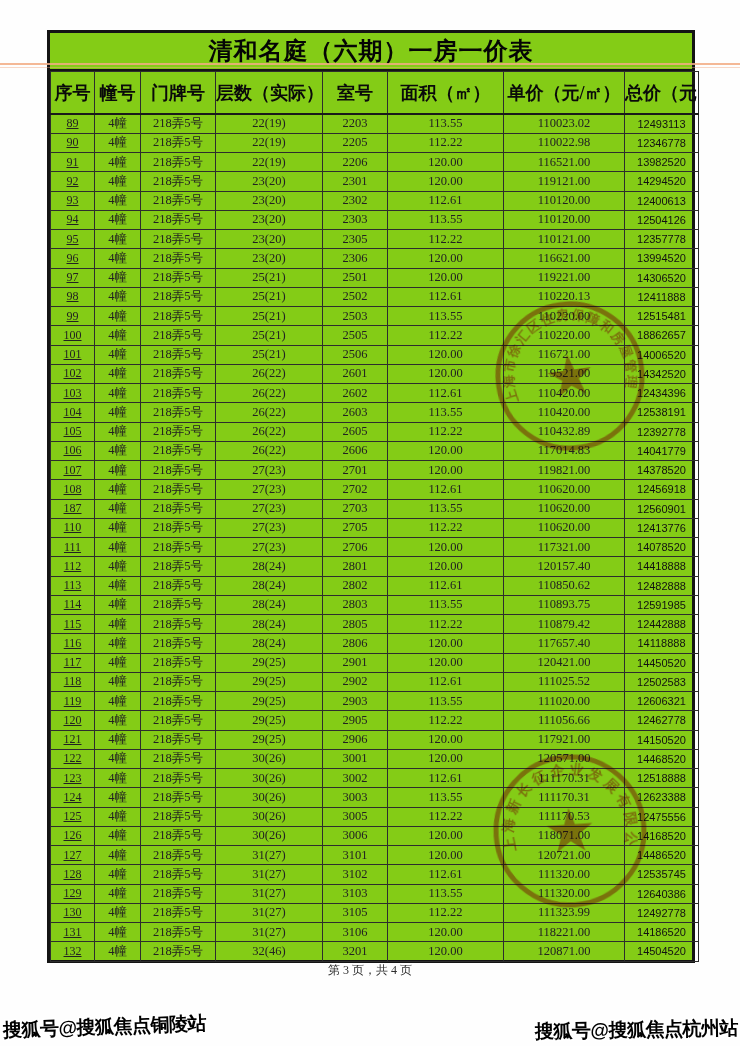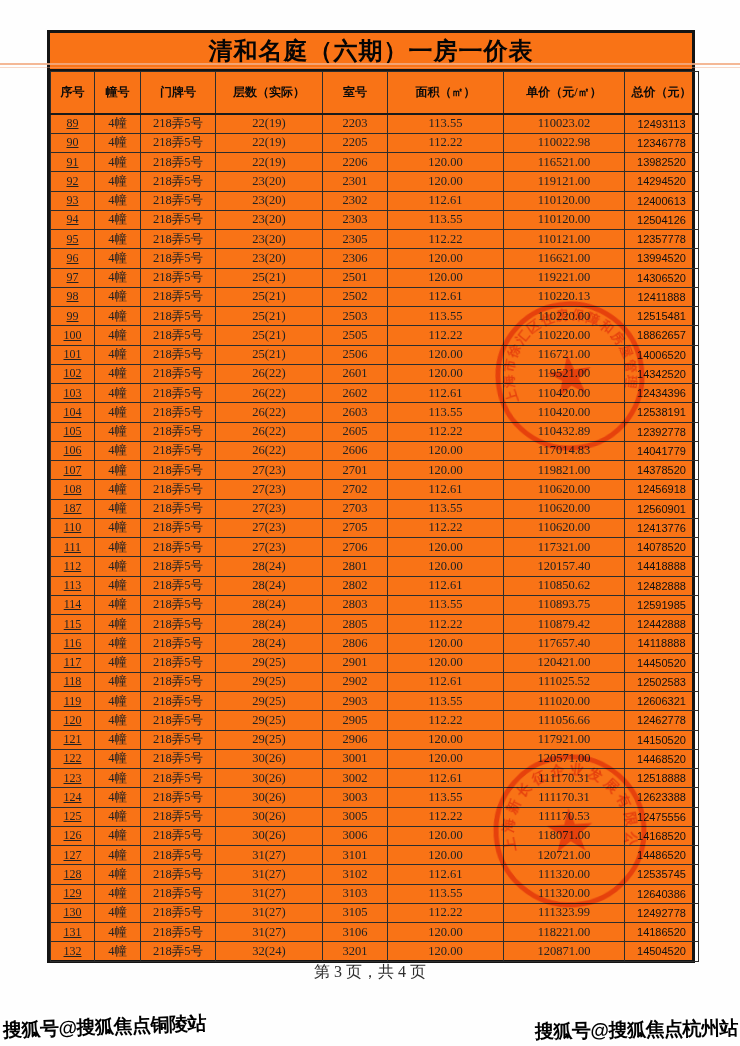--- a/index.html
+++ b/index.html
@@ -7,34 +7,34 @@
     width:740px; height:1046px; position:relative; overflow:hidden;
     background:#ffffff;
     font-family:"Liberation Serif","DejaVu Serif",serif;
     color:#1c1c1c;
   }
   .page { position:absolute; inset:0; background:#fefefe; }
 
   
   .table-frame {
     position:absolute; left:47px; top:30px; width:648px; height:933px;
-    border:3px solid #141414; background:#f97316; box-sizing:border-box; z-index:2;
+    border:3px solid #141414; background:#84cc16; box-sizing:border-box; z-index:2;
   }
   .title-row {
     height:36px; border-bottom:2px solid #141414;
     display:flex; align-items:center; justify-content:center;
     font-weight:bold; font-size:24px; letter-spacing:1px; color:#050505;
   }
   table.price { width:100%; border-collapse:collapse; table-layout:fixed; }
   table.price th, table.price td {
     border:1px solid #2d2d2d; padding:0; text-align:center; vertical-align:middle;
     overflow:hidden; white-space:nowrap;
   }
   table.price thead th {
-    height:41px; font-size:12px; font-weight:bold; color:#0a0a0a;
+    height:41px; font-size:18px; font-weight:bold; color:#0a0a0a;
     border-bottom:2px solid #1a1a1a;
     margin-top:24px;
   }
   table.price tbody tr { height:19.25px; }
   table.price td { font-size:12.5px; color:#222; }
   table.price td.col-7 {
     font-family:"Liberation Sans","DejaVu Sans",sans-serif;
     font-size:11px; color:#111;
   }
   table.price td.col-0 { font-size:12px;text-decoration:underline; }
@@ -57,21 +57,21 @@
   .seal text {
     fill:var(--seal-red,#e0493e); font-weight:bold;
     font-family:"Liberation Serif","DejaVu Serif",serif;
   }
   .seal.s1 text { font-size:13px; letter-spacing:1.5px; }
   .seal.s2 text { font-size:14px; letter-spacing:4px; }
 
   
   .page-indicator {
     position:absolute; left:0; top:962px; width:740px; text-align:center;
-    font-size:16px; color:#2e2e2e; z-index:2;
+    font-size:12px; color:#2e2e2e; z-index:2;
   }
 
   
   .wm {
     position:absolute; z-index:6; font-weight:bold; font-size:19px; color:#000;
     font-family:"Liberation Sans","DejaVu Sans",sans-serif; letter-spacing:-.5px;
     text-shadow:
       -1.5px -1.5px 0 #fff, 1.5px -1.5px 0 #fff,
       -1.5px 1.5px 0 #fff, 1.5px 1.5px 0 #fff,
       0 -2px 0 #fff, 0 2px 0 #fff, -2px 0 0 #fff, 2px 0 0 #fff;
@@ -538,21 +538,21 @@
             <td class="col-3">31(27)</td>
             <td class="col-4">3106</td>
             <td class="col-5">120.00</td>
             <td class="col-6">118221.00</td>
             <td class="col-7">14186520</td>
           </tr>
           <tr>
             <td class="col-0">132</td>
             <td class="col-1">4幢</td>
             <td class="col-2">218弄5号</td>
-            <td class="col-3">32(24)</td>
+            <td class="col-3">32(46)</td>
             <td class="col-4">3201</td>
             <td class="col-5">120.00</td>
             <td class="col-6">120871.00</td>
             <td class="col-7">14504520</td>
           </tr>
         </tbody>
     </table>
   </div>
 
   <div class="orange-line l1"></div>

